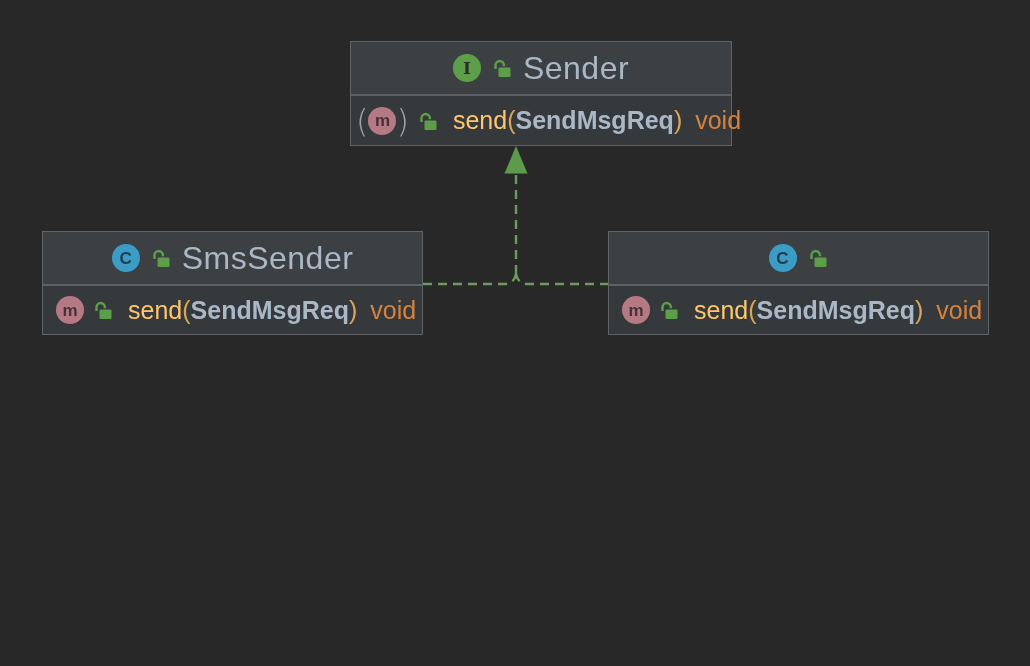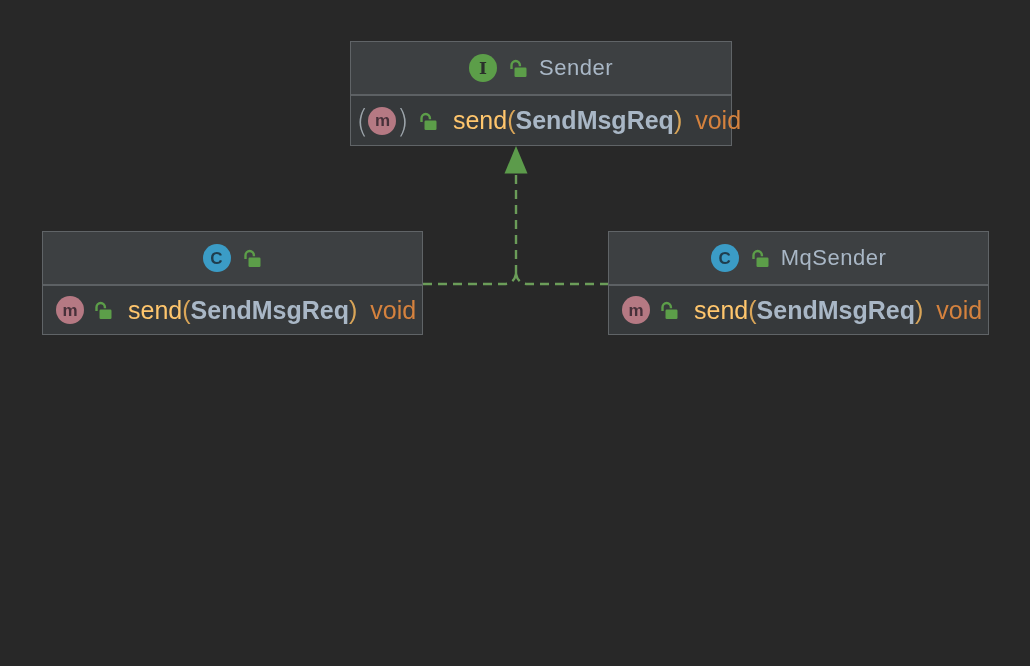--- a/index.html
+++ b/index.html
@@ -34,21 +34,21 @@
     display:flex;flex-direction:column;
   }
   .node-header{
     height:54px;flex:0 0 54px;
     background:var(--header-bg);
     border-bottom:2px solid var(--separator);
     display:flex;align-items:center;justify-content:center;gap:10px;
   }
   .node-title{
     color:var(--title-color);
-    font-size:22px;letter-spacing:.5px;
+    font-size:32px;letter-spacing:.5px;
     white-space:nowrap;
   }
   .node-body{
     flex:1;display:flex;align-items:center;
     background:var(--body-bg);
   }
   .node-body.class-body{padding-left:13px;}
   .node-body.iface-body{padding-left:5px;}
   .method-row{display:flex;align-items:center;gap:8px;white-space:nowrap;}
 
@@ -128,20 +128,21 @@
 
   <div class="uml-node" style="left:42px;top:231px;width:381px;height:104px;">
     <div class="node-header">
       <span class="icon-circle cls">C</span>
       <span class="lock-icon">
         <svg width="22" height="22" viewBox="0 0 22 22">
           <path d="M4.5 12 V8.2 a4.2 4.2 0 0 1 8.4 0 v1" fill="none" stroke="#5C9E49" stroke-width="2.4"></path>
           <rect x="7.5" y="10.5" width="12" height="9.5" rx="1.2" fill="#5C9E49"></rect>
         </svg>
       </span>
+      <span class="node-title">SmsSender</span>
     </div>
     <div class="node-body class-body">
       <div class="method-row">
         <span class="icon-circle mth">m</span>
         <span class="lock-icon">
           <svg width="22" height="22" viewBox="0 0 22 22">
             <path d="M4.5 12 V8.2 a4.2 4.2 0 0 1 8.4 0 v1" fill="none" stroke="#5C9E49" stroke-width="2.4"></path>
             <rect x="7.5" y="10.5" width="12" height="9.5" rx="1.2" fill="#5C9E49"></rect>
           </svg>
         </span>
@@ -152,21 +153,20 @@
 
   <div class="uml-node" style="left:608px;top:231px;width:381px;height:104px;">
     <div class="node-header">
       <span class="icon-circle cls">C</span>
       <span class="lock-icon">
         <svg width="22" height="22" viewBox="0 0 22 22">
           <path d="M4.5 12 V8.2 a4.2 4.2 0 0 1 8.4 0 v1" fill="none" stroke="#5C9E49" stroke-width="2.4"></path>
           <rect x="7.5" y="10.5" width="12" height="9.5" rx="1.2" fill="#5C9E49"></rect>
         </svg>
       </span>
-      <span class="node-title">MqSender</span>
     </div>
     <div class="node-body class-body">
       <div class="method-row">
         <span class="icon-circle mth">m</span>
         <span class="lock-icon">
           <svg width="22" height="22" viewBox="0 0 22 22">
             <path d="M4.5 12 V8.2 a4.2 4.2 0 0 1 8.4 0 v1" fill="none" stroke="#5C9E49" stroke-width="2.4"></path>
             <rect x="7.5" y="10.5" width="12" height="9.5" rx="1.2" fill="#5C9E49"></rect>
           </svg>
         </span>

